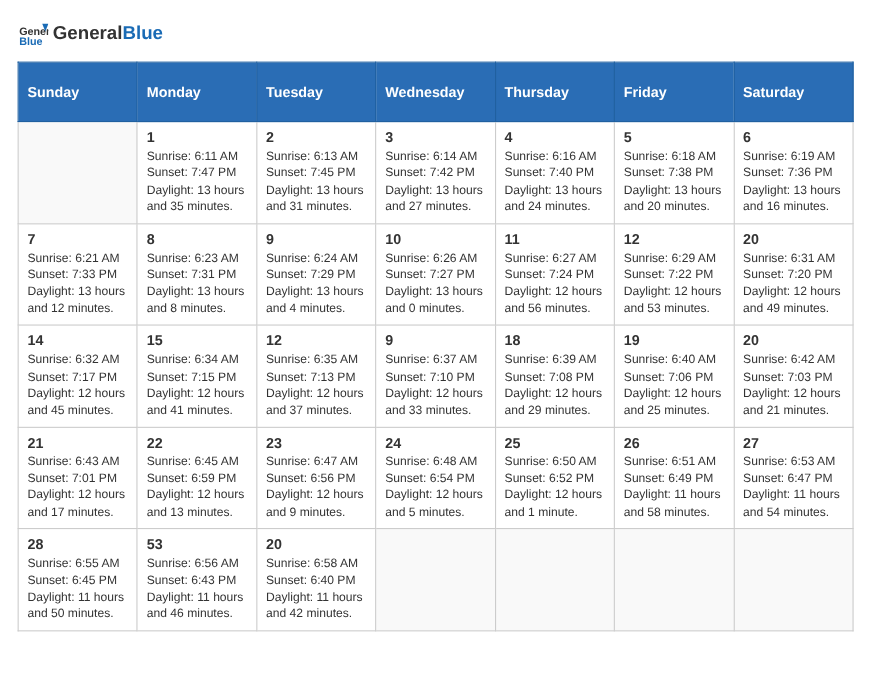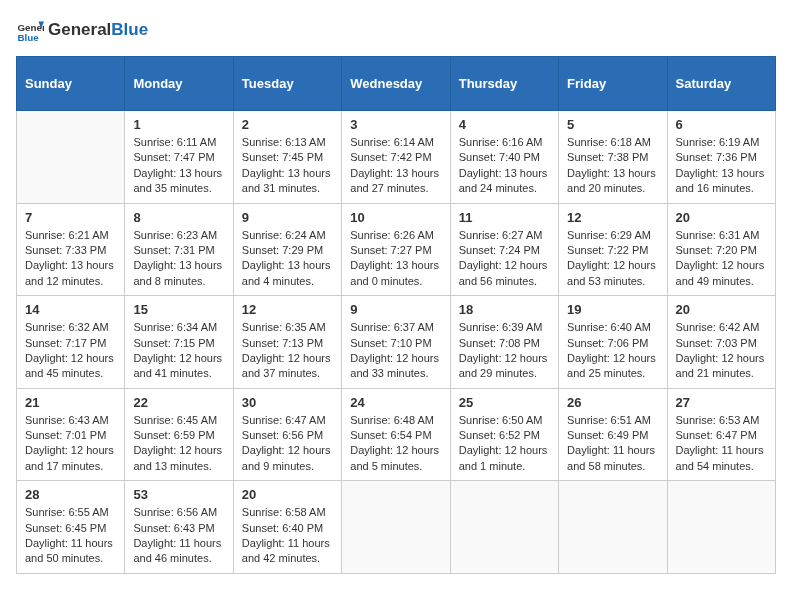--- a/index.html
+++ b/index.html
@@ -201,21 +201,21 @@
       <tr>
         <td>
           <span class="day-number">21</span>
           <div class="day-info">Sunrise: 6:43 AM<br>Sunset: 7:01 PM<br>Daylight: 12 hours<br>and 17 minutes.</div>
         </td>
         <td>
           <span class="day-number">22</span>
           <div class="day-info">Sunrise: 6:45 AM<br>Sunset: 6:59 PM<br>Daylight: 12 hours<br>and 13 minutes.</div>
         </td>
         <td>
-          <span class="day-number">30</span>
+          <span class="day-number">23</span>
           <div class="day-info">Sunrise: 6:47 AM<br>Sunset: 6:56 PM<br>Daylight: 12 hours<br>and 9 minutes.</div>
         </td>
         <td>
           <span class="day-number">24</span>
           <div class="day-info">Sunrise: 6:48 AM<br>Sunset: 6:54 PM<br>Daylight: 12 hours<br>and 5 minutes.</div>
         </td>
         <td>
           <span class="day-number">25</span>
           <div class="day-info">Sunrise: 6:50 AM<br>Sunset: 6:52 PM<br>Daylight: 12 hours<br>and 1 minute.</div>
         </td>

